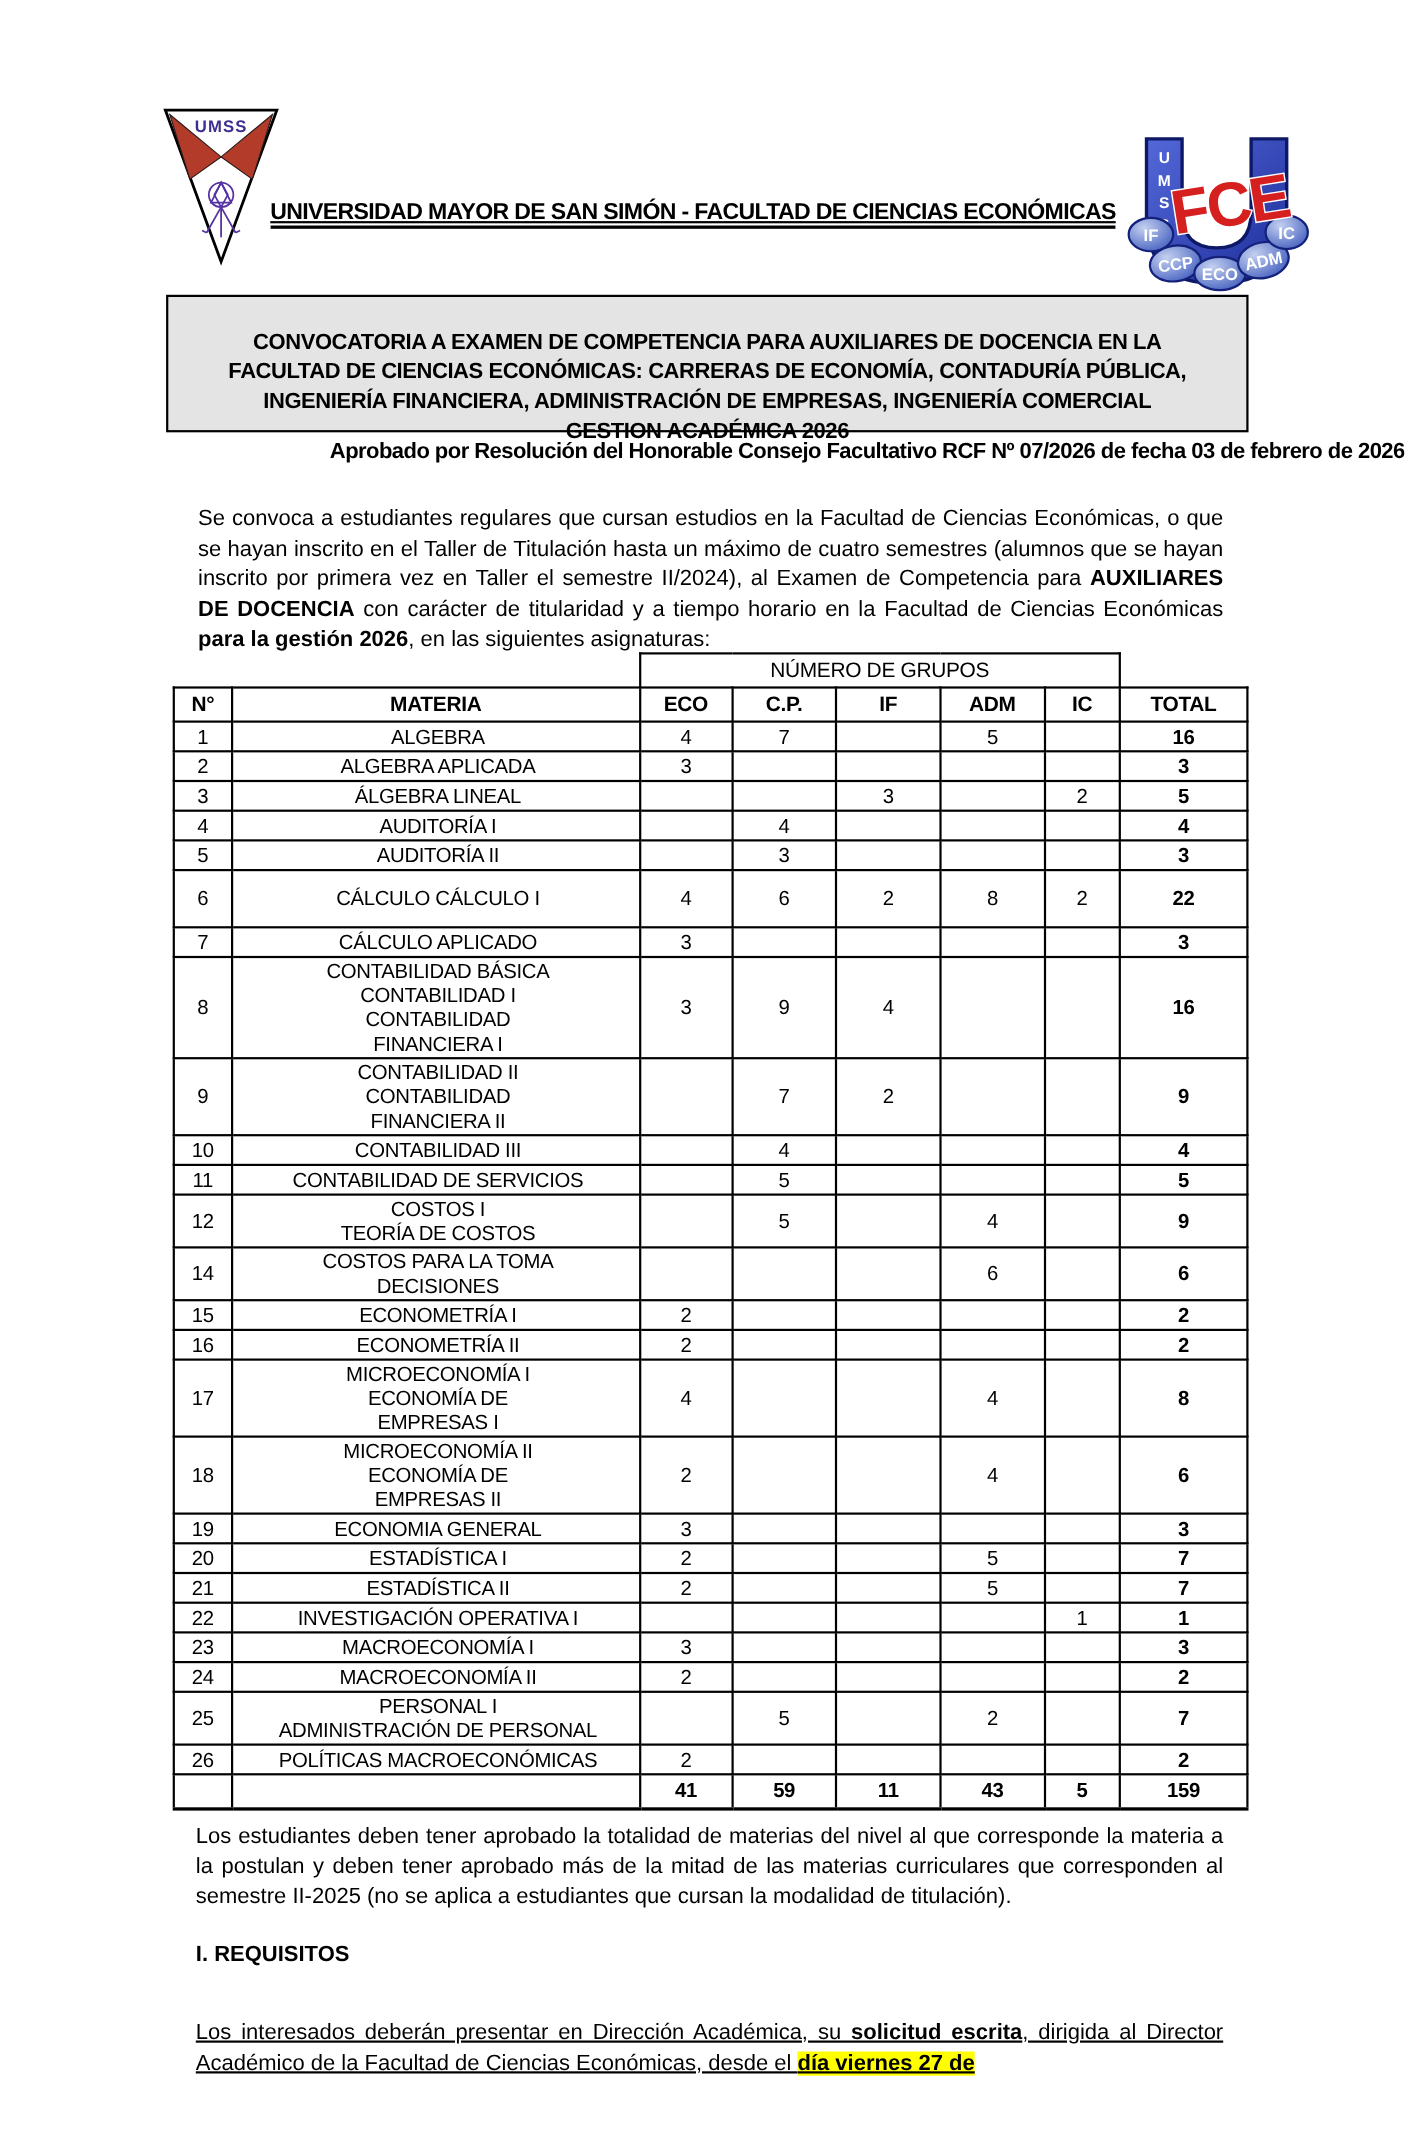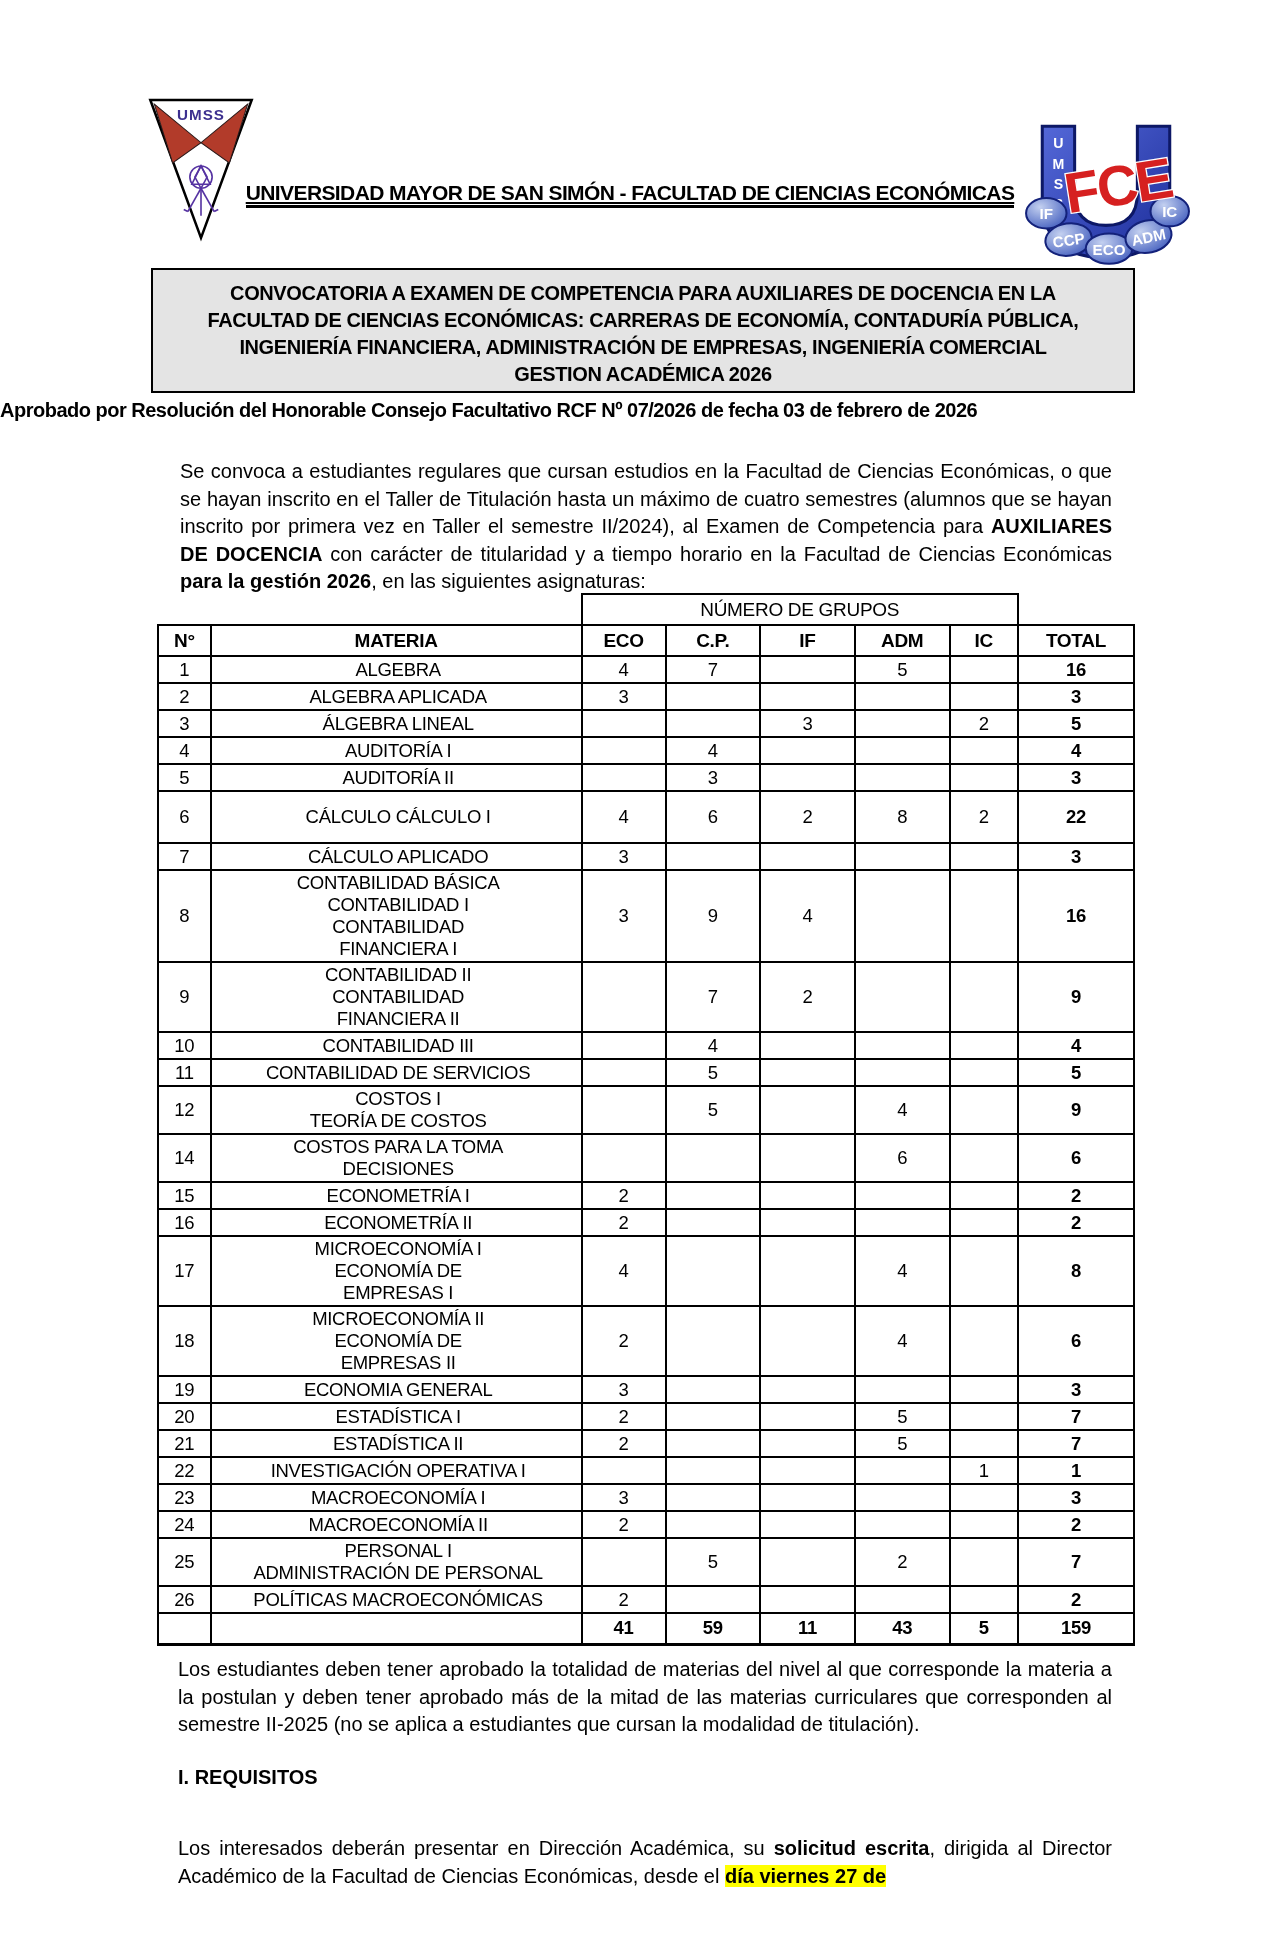--- a/index.html
+++ b/index.html
@@ -17,25 +17,25 @@
     font-size:21px; font-weight:bold; letter-spacing:-0.6px; white-space:nowrap;
   }
   .doc-title span { border-bottom:3px solid #000; padding-bottom:1px;text-decoration:underline; }
   .fce-logo { position:absolute; left:1020px; top:118px; width:172px; height:152px; }
 
   
   .title-box {
     position:absolute; left:151px; top:268px; width:984px; height:125px;
     box-sizing:border-box; background:#e4e4e4; border:2px solid #000;
     text-align:center; font-weight:bold; font-size:20px; line-height:27px;
-    padding-top:10px; letter-spacing:-0.4px;
+    padding-top:28px; letter-spacing:-0.4px;
   }
 
   .approval {
-    position:absolute; left:0; top:399px; width:1277px; text-align:left;
+    position:absolute; left:0; top:399px; width:1277px; text-align:right;
     font-weight:bold; font-size:20px; letter-spacing:-0.5px; white-space:nowrap;
   }
 
   .para { font-size:20px; line-height:27.5px; text-align:justify; }
   .intro { position:absolute; left:180px; top:438px; width:932px; }
 
   
   .table-wrap { position:absolute; left:157px; top:593px; width:978px; }
   table { border-collapse:collapse; width:100%; table-layout:fixed; }
   col.c-n     { width:5.4%; }
@@ -60,21 +60,21 @@
   tr.totals td { font-weight:bold; border-bottom:3px solid #000; }
   td.no-border { border:none; }
   td.group-header {
     border:2px solid #000; font-weight:normal; font-size:19px; height:27px;
     text-align:center; letter-spacing:-0.3px;
   }
 
   
   .after-table { position:absolute; left:178px; top:1636px; width:934px; }
   .requisitos { position:absolute; left:178px; top:1766px; font-size:20px; font-weight:bold; }
-  .final { position:absolute; left:178px; top:1815px; width:934px; }
+  .final { position:absolute; left:178px; top:1815px; width:934px;text-decoration:underline; }
   .hl { background:#ffff00; font-weight:bold; }
   b { font-weight:bold; }
 </style>
 </head>
 <body>
 
 <div class="page">
 
   <svg class="umss-logo" viewBox="0 0 108 144">
     <polygon points="4,4 104,4 54,140" fill="#ffffff" stroke="#000000" stroke-width="2.5"></polygon>

